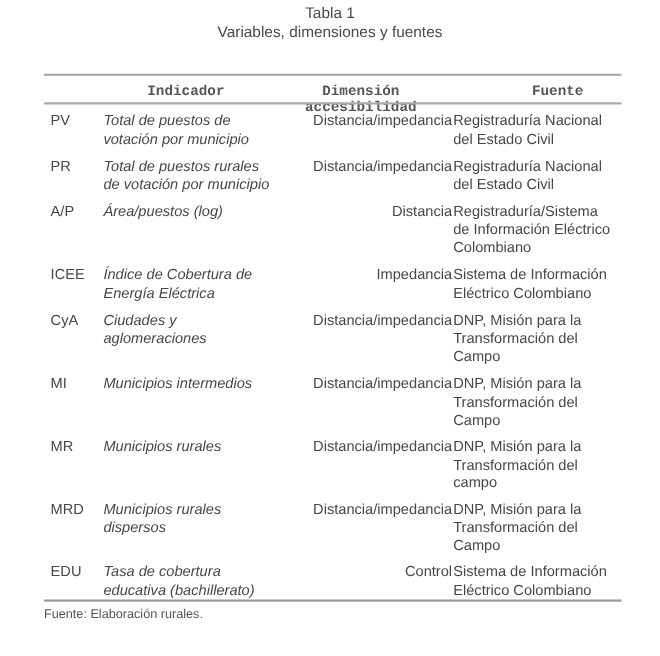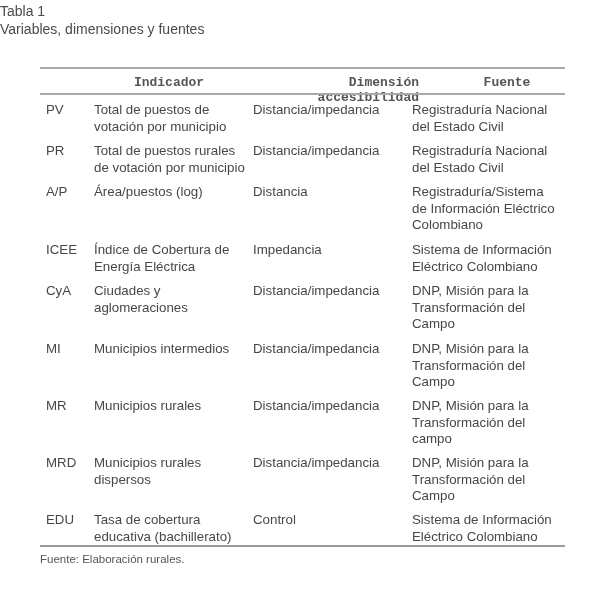--- a/index.html
+++ b/index.html
@@ -2,42 +2,42 @@
 <html><head>
 <meta charset="utf-8">
 <style>
   html, body { margin: 0; padding: 0; background: #ffffff; }
   body {
     width: 600px; height: 596px; position: relative; overflow: hidden;
     font-family: "Liberation Sans", "DejaVu Sans", sans-serif;
     color: #474747;
   }
   .caption {
-    position: absolute; left: 0; width: 600px; 
+    position: absolute; left: 0; width: 600px; text-align: center;
     font-size: 14px; color: #4a4a4a;
   }
   #cap1 { top: 3px; }
   #cap2 { top: 21px; }
   .rule { position: absolute; left: 40px; width: 525px; height: 2px; background: #a9a9a9; }
   #rule-top { top: 67px; }
   #rule-head { top: 93px; }
   #rule-bottom { top: 545px; height: 2px; background: #9a9a9a; }
 
   .hdr {
     position: absolute; top: 75px; font-size: 13px; font-weight: bold; color: #555; font-family: Liberation Mono, monospace;
   }
   #h-ind { left: 94px; width: 150px; text-align: center; }
-  #h-dim { left: 269px; width: 150px; text-align: right; }
+  #h-dim { left: 253px; width: 150px; text-align: center; }
   #h-fue { left: 432px; width: 150px; text-align: center; }
 
   .row { position: absolute; left: 0; width: 600px; font-size: 13.3px; line-height: 16.5px; }
   .cell { position: absolute; top: 0; white-space: pre-line; }
   .c-code { left: 46px; width: 45px; }
-  .c-ind { left: 94px; width: 158px; }
-  .c-dim { left: 253px; width: 158px; }
+  .c-ind { left: 94px; width: 158px; font-style: italic; }
+  .c-dim { left: 253px; width: 158px; text-align: right; }
   .c-fue { left: 412px; width: 155px; }
 
   #footnote { position: absolute; left: 40px; top: 553px; font-size: 11.5px; color: #555; }
 </style>
 </head>
 <body>
 
 <div id="cap1" class="caption">Tabla 1</div>
 <div id="cap2" class="caption">Variables, dimensiones y fuentes</div>
 

